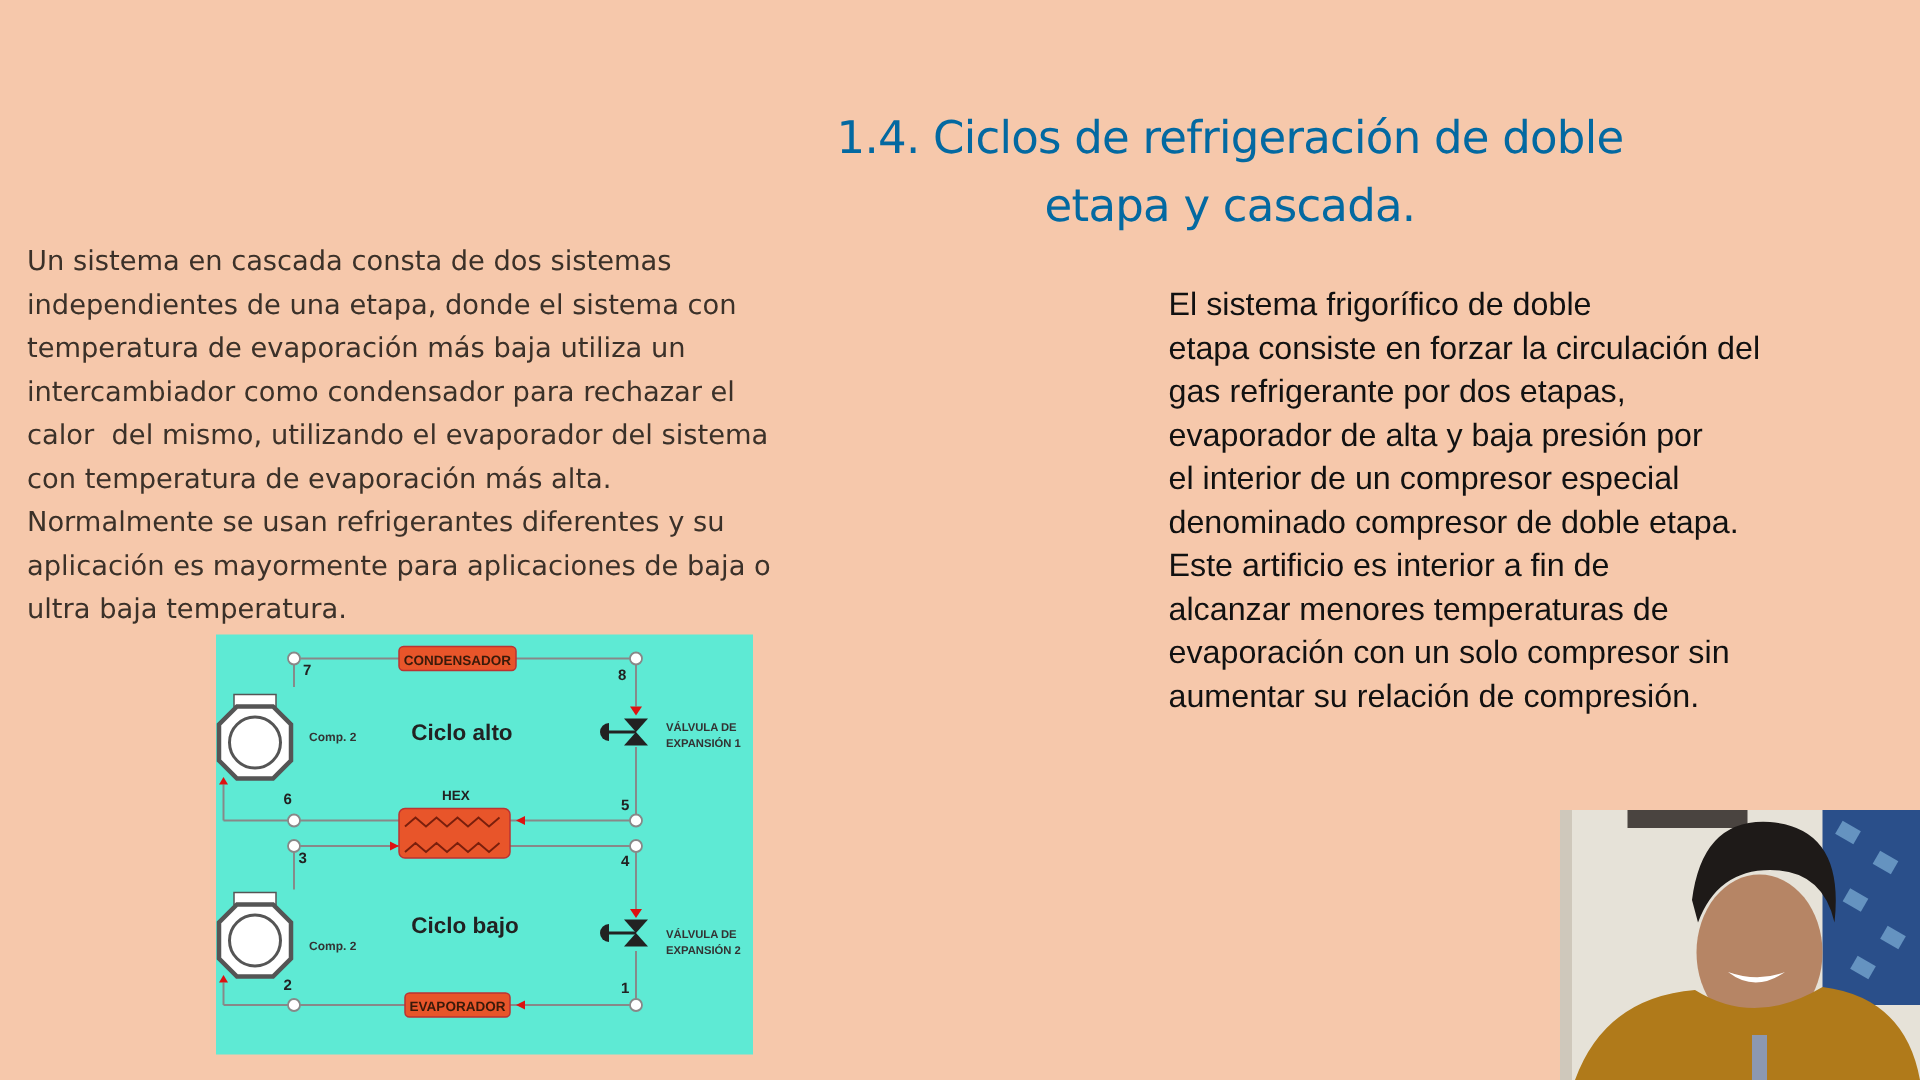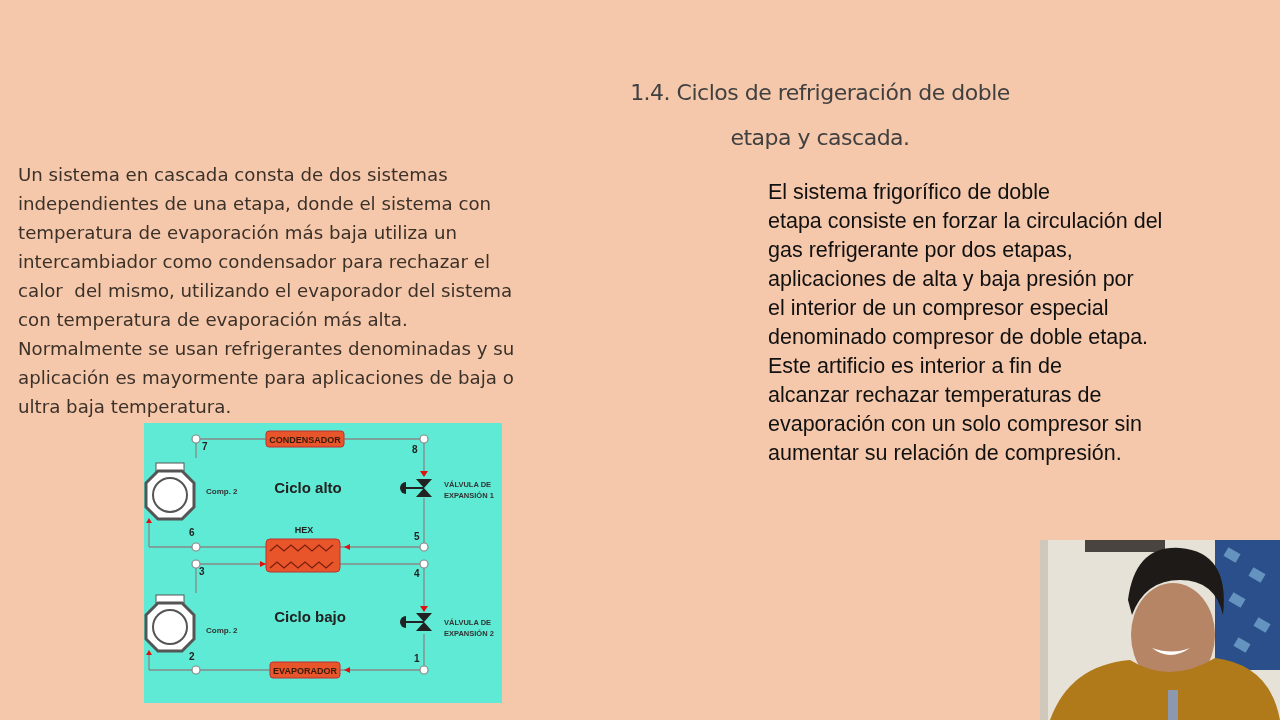--- a/index.html
+++ b/index.html
@@ -1,19 +1,19 @@
 <!DOCTYPE html>
 <html><head>
 <meta charset="utf-8">
 <style>
   html, body { margin:0; padding:0; }
   body { width:1280px; height:720px; position:relative; overflow:hidden; background:#f6c8ab; font-family:"Liberation Sans", sans-serif; }
-  .title { position:absolute; left:530px; top:70px; width:580px; text-align:center; font-family:"DejaVu Sans", sans-serif; font-size:22px; line-height:45px; color:#404040; letter-spacing:-0.5px; }
+  .title { position:absolute; left:530px; top:70px; width:580px; text-align:center; font-family:"DejaVu Sans", sans-serif; font-size:30px; line-height:45px; color:#0369a1; letter-spacing:-0.5px; }
   .left-text { position:absolute; left:18px; top:160px; width:530px; font-family:"DejaVu Sans", sans-serif; font-size:18.2px; line-height:29px; color:#3b3129; margin:0; }
-  .right-text { position:absolute; left:768px; top:178px; width:460px; font-family:"Liberation Sans", sans-serif; font-size:21.5px; line-height:29px; color:#111; margin:0; }
+  .right-text { position:absolute; left:768px; top:178px; width:460px; font-family:"Liberation Sans", sans-serif; font-size:21.5px; line-height:29px; color:#111; margin:11px; }
   .diagram { position:absolute; left:144px; top:423px; width:358px; height:280px; background:#5eead4; }
   .diagram svg { width:100%; height:100%; display:block; }
   .webcam { position:absolute; left:1040px; top:540px; width:240px; height:180px; overflow:hidden; background:#e9e6df; }
   .webcam svg { width:100%; height:100%; display:block; }
   .dlabel { font-family:"Liberation Sans", sans-serif; font-weight:bold; }
 </style>
 </head>
 <body>
 
 <div>
@@ -22,34 +22,34 @@
     <div>etapa y cascada.</div>
   </div>
 
   <div class="left-text">
     <div>Un sistema en cascada consta de dos sistemas</div>
     <div>independientes de una etapa, donde el sistema con</div>
     <div>temperatura de evaporación más baja utiliza un</div>
     <div>intercambiador como condensador para rechazar el</div>
     <div style="white-space:pre">calor  del mismo, utilizando el evaporador del sistema</div>
     <div>con temperatura de evaporación más alta.</div>
-    <div>Normalmente se usan refrigerantes denominadas y su</div>
+    <div>Normalmente se usan refrigerantes diferentes y su</div>
     <div>aplicación es mayormente para aplicaciones de baja o</div>
     <div>ultra baja temperatura.</div>
   </div>
 
   <div class="right-text">
     <div>El sistema frigorífico de doble</div>
     <div>etapa consiste en forzar la circulación del</div>
     <div>gas refrigerante por dos etapas,</div>
-    <div>aplicaciones de alta y baja presión por</div>
+    <div>evaporador de alta y baja presión por</div>
     <div>el interior de un compresor especial</div>
     <div>denominado compresor de doble etapa.</div>
     <div>Este artificio es interior a fin de</div>
-    <div>alcanzar rechazar temperaturas de</div>
+    <div>alcanzar menores temperaturas de</div>
     <div>evaporación con un solo compresor sin</div>
     <div>aumentar su relación de compresión.</div>
   </div>
 
   <div class="diagram">
     <svg viewBox="0 0 358 280">
       <g stroke="#888" stroke-width="1.3" fill="none">
 
         <line x1="52" y1="16" x2="122" y2="16"></line>
         <line x1="200" y1="16" x2="280" y2="16"></line>

